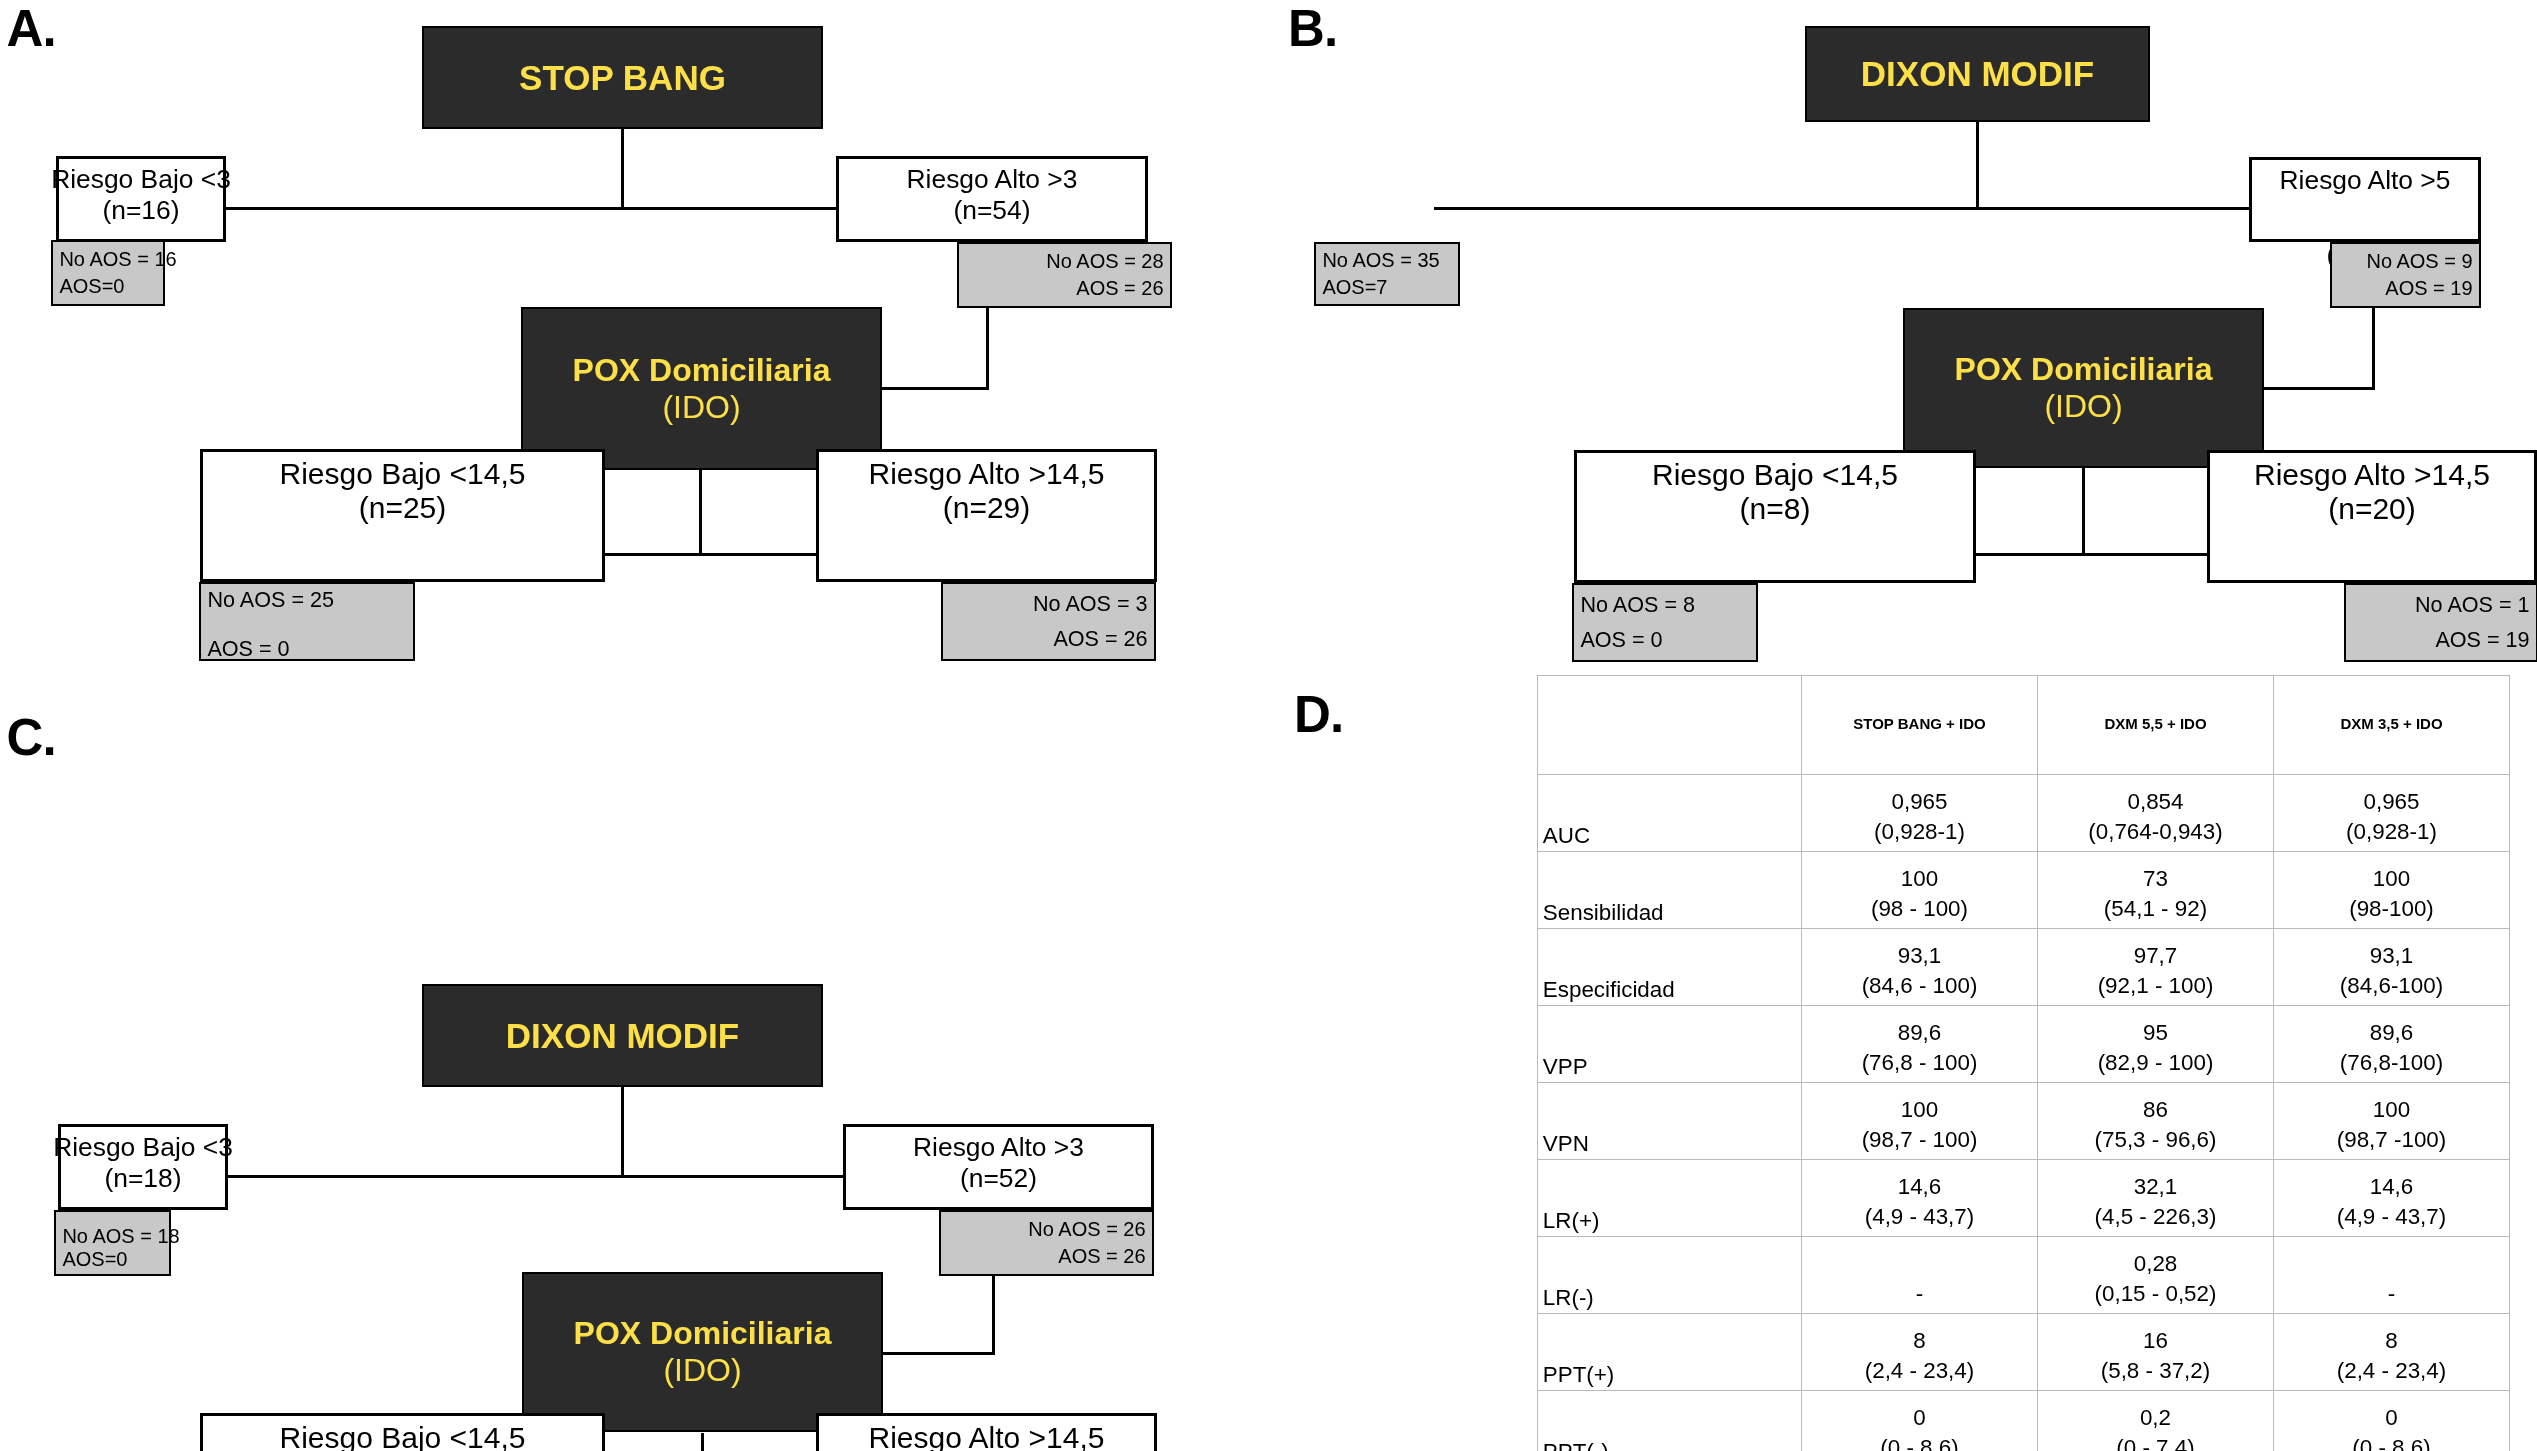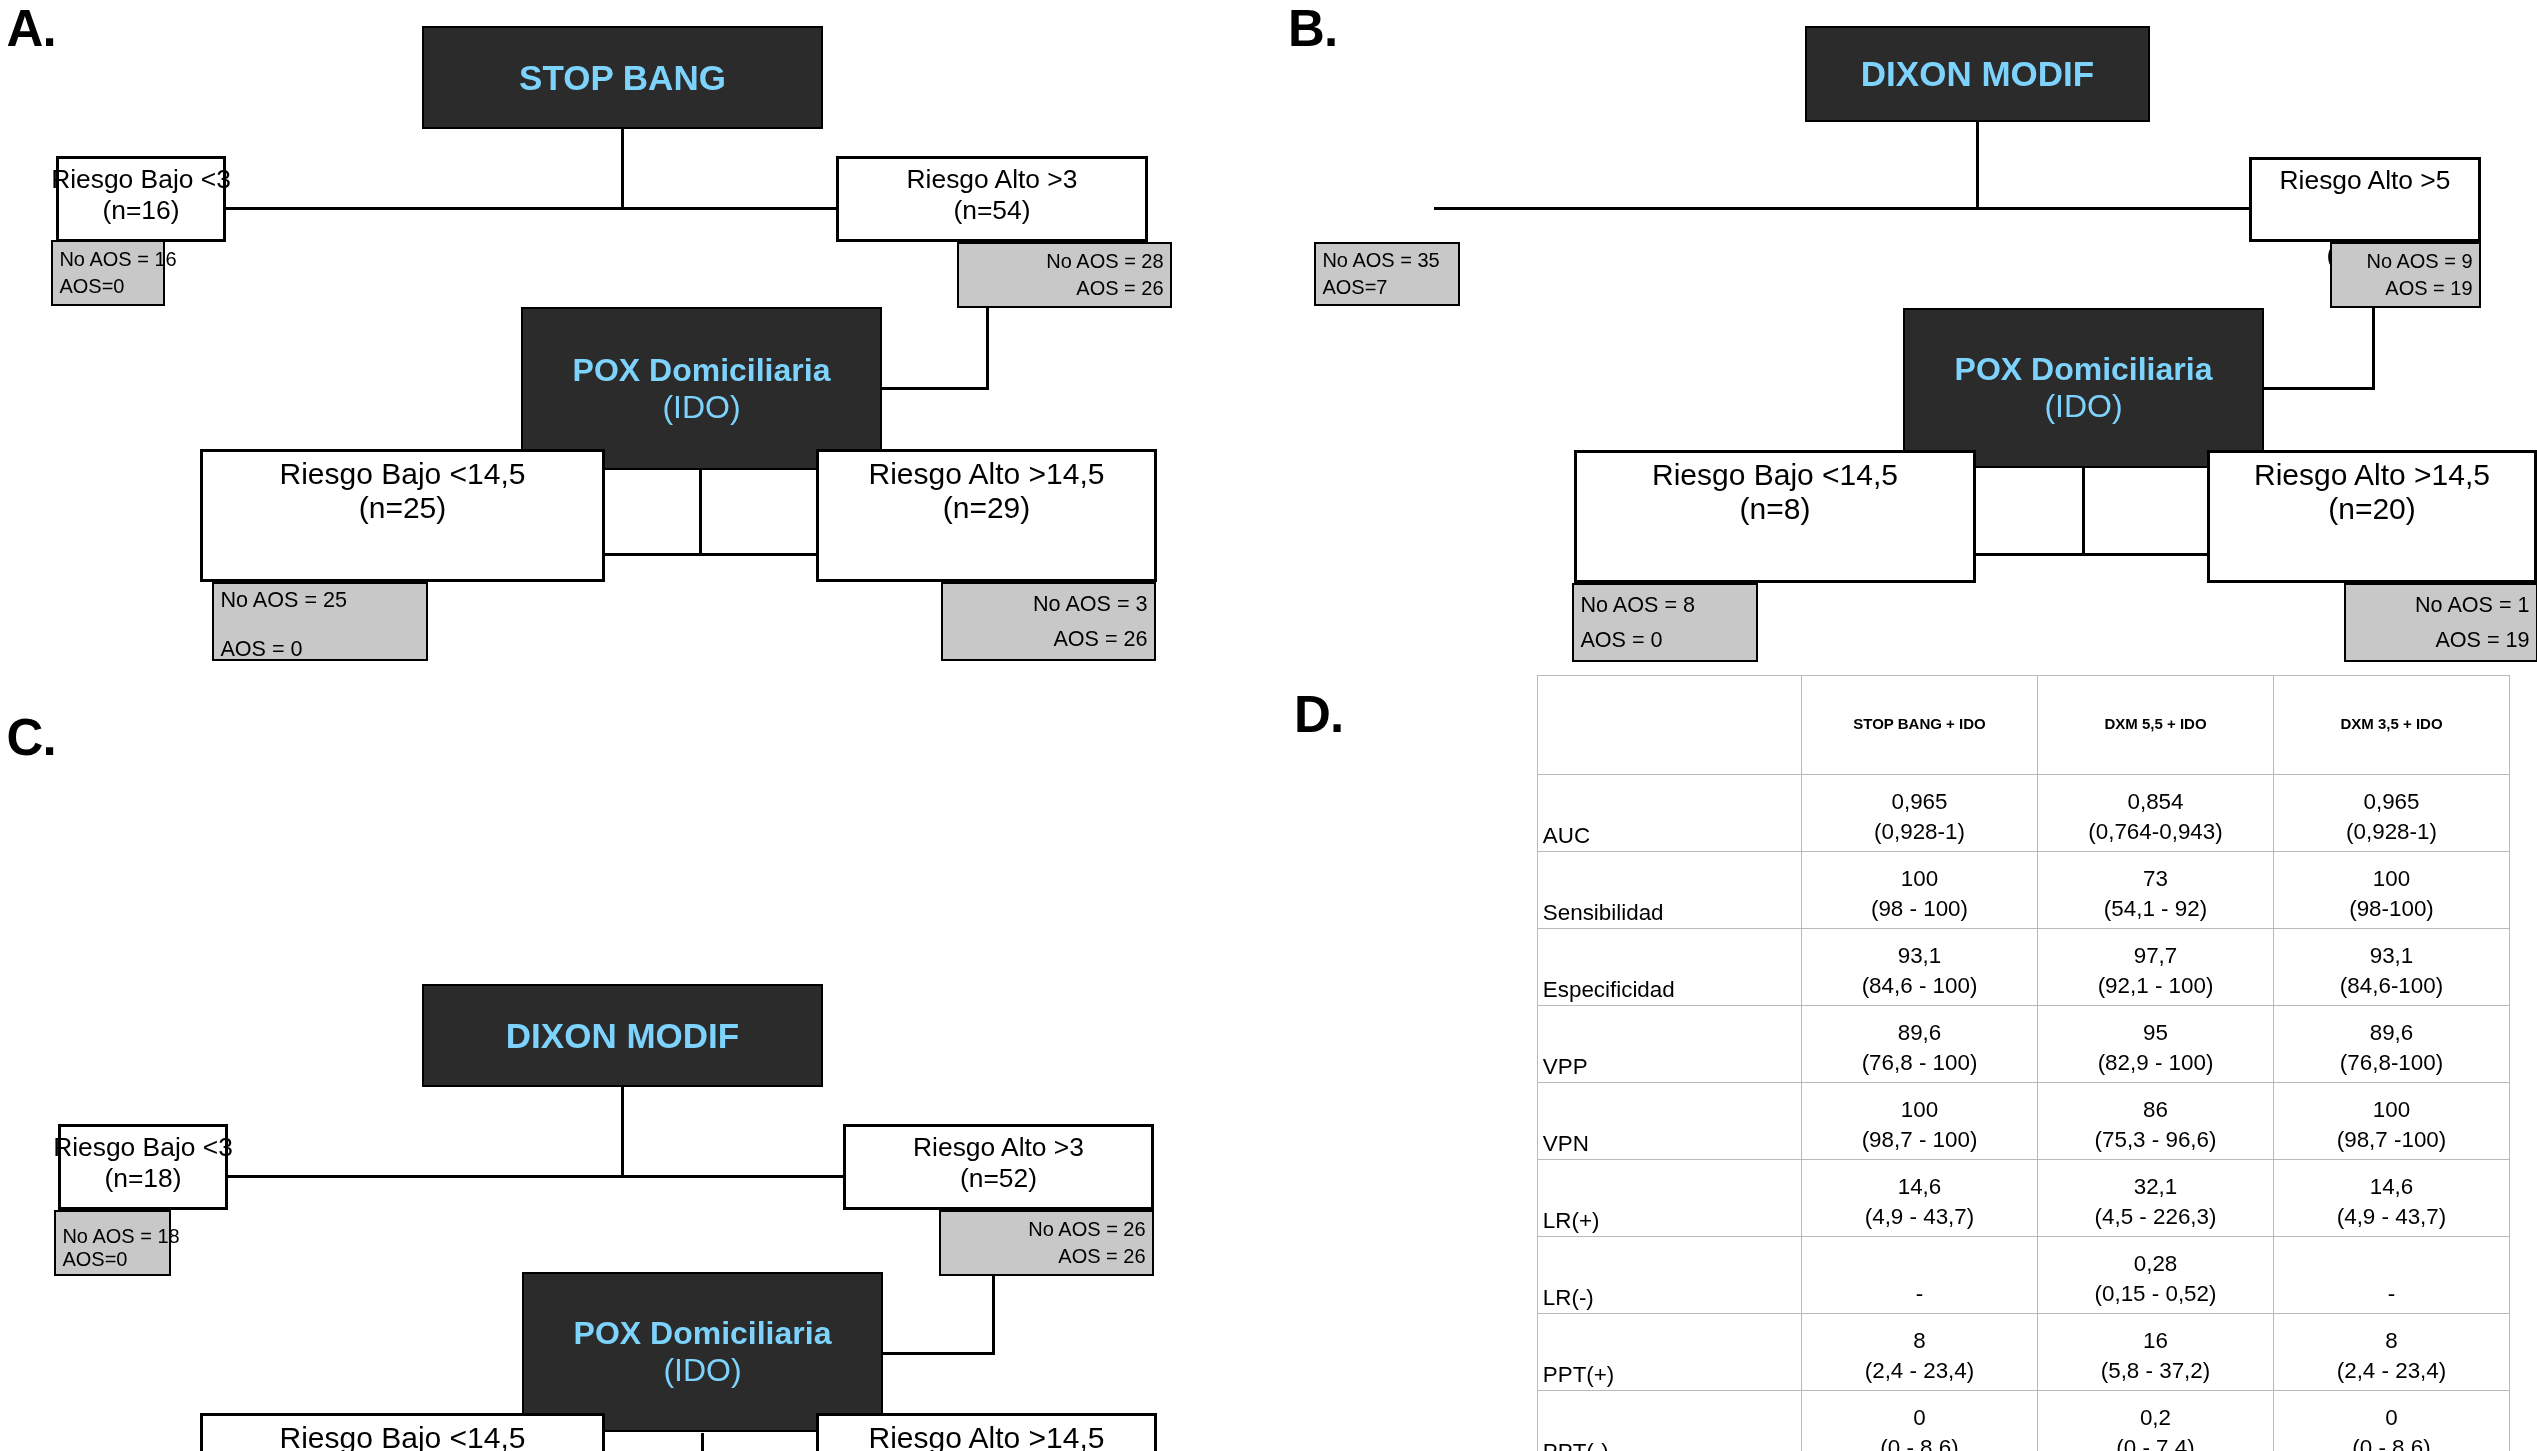--- a/index.html
+++ b/index.html
@@ -4,21 +4,21 @@
 <style>
   html,body{margin:0;padding:0;background:#ffffff;}
   body{width:2538px;height:1452px;position:relative;font-family:"Liberation Sans",sans-serif;color:#000;overflow:hidden;}
   #stage{position:absolute;left:0;top:0;width:2538px;height:1452px;}
 
   .panel-letter{position:absolute;font-weight:bold;font-size:51px;line-height:1;letter-spacing:-0.8px;}
 
   
   .node-dark{
     position:absolute;background:#2b2b2b;border:2.4px solid #000;
-    color:#7dd3fc;display:flex;flex-direction:column;align-items:center;justify-content:center;
+    color:#fde047;display:flex;flex-direction:column;align-items:center;justify-content:center;
     text-align:center;box-sizing:border-box;
   }
   .node-dark .t1{font-weight:bold;}
   .node-dark .t2{font-weight:normal;}
 
   
   .node-white{
     position:absolute;background:#ffffff;border:3.2px solid #000;
     display:flex;flex-direction:column;align-items:center;justify-content:flex-start;
     text-align:center;box-sizing:border-box;padding-top:4.8px;
@@ -88,21 +88,21 @@
     <span class="t2">(IDO)</span>
   </div>
 
   <div class="line vline" style="left:699px;top:470px;width:3.2px;height:85px;"></div>
   <div class="line hline" style="left:603px;top:553px;width:213px;height:3.2px;"></div>
 
   <div class="node-white" style="left:200px;top:449px;width:405px;height:133px;font-size:30px;">
     <span class="l1">Riesgo Bajo &lt;14,5</span>
     <span class="l2">(n=25)</span>
   </div>
-  <div class="node-grey left" style="left:212px;top:582px;width:216px;height:79px;font-size:21.6px;gap:23px;">
+  <div class="node-grey left" style="left:199px;top:582px;width:216px;height:79px;font-size:21.6px;gap:23px;">
     <span class="g1">No AOS = 25</span>
     <span class="g2">AOS = 0</span>
   </div>
 
   <div class="node-white" style="left:816px;top:449px;width:341px;height:133px;font-size:30px;">
     <span class="l1">Riesgo Alto &gt;14,5</span>
     <span class="l2">(n=29)</span>
   </div>
   <div class="node-grey right" style="left:941px;top:582px;width:215px;height:79px;font-size:21.6px;">
     <span class="g1">No AOS = 3</span>

